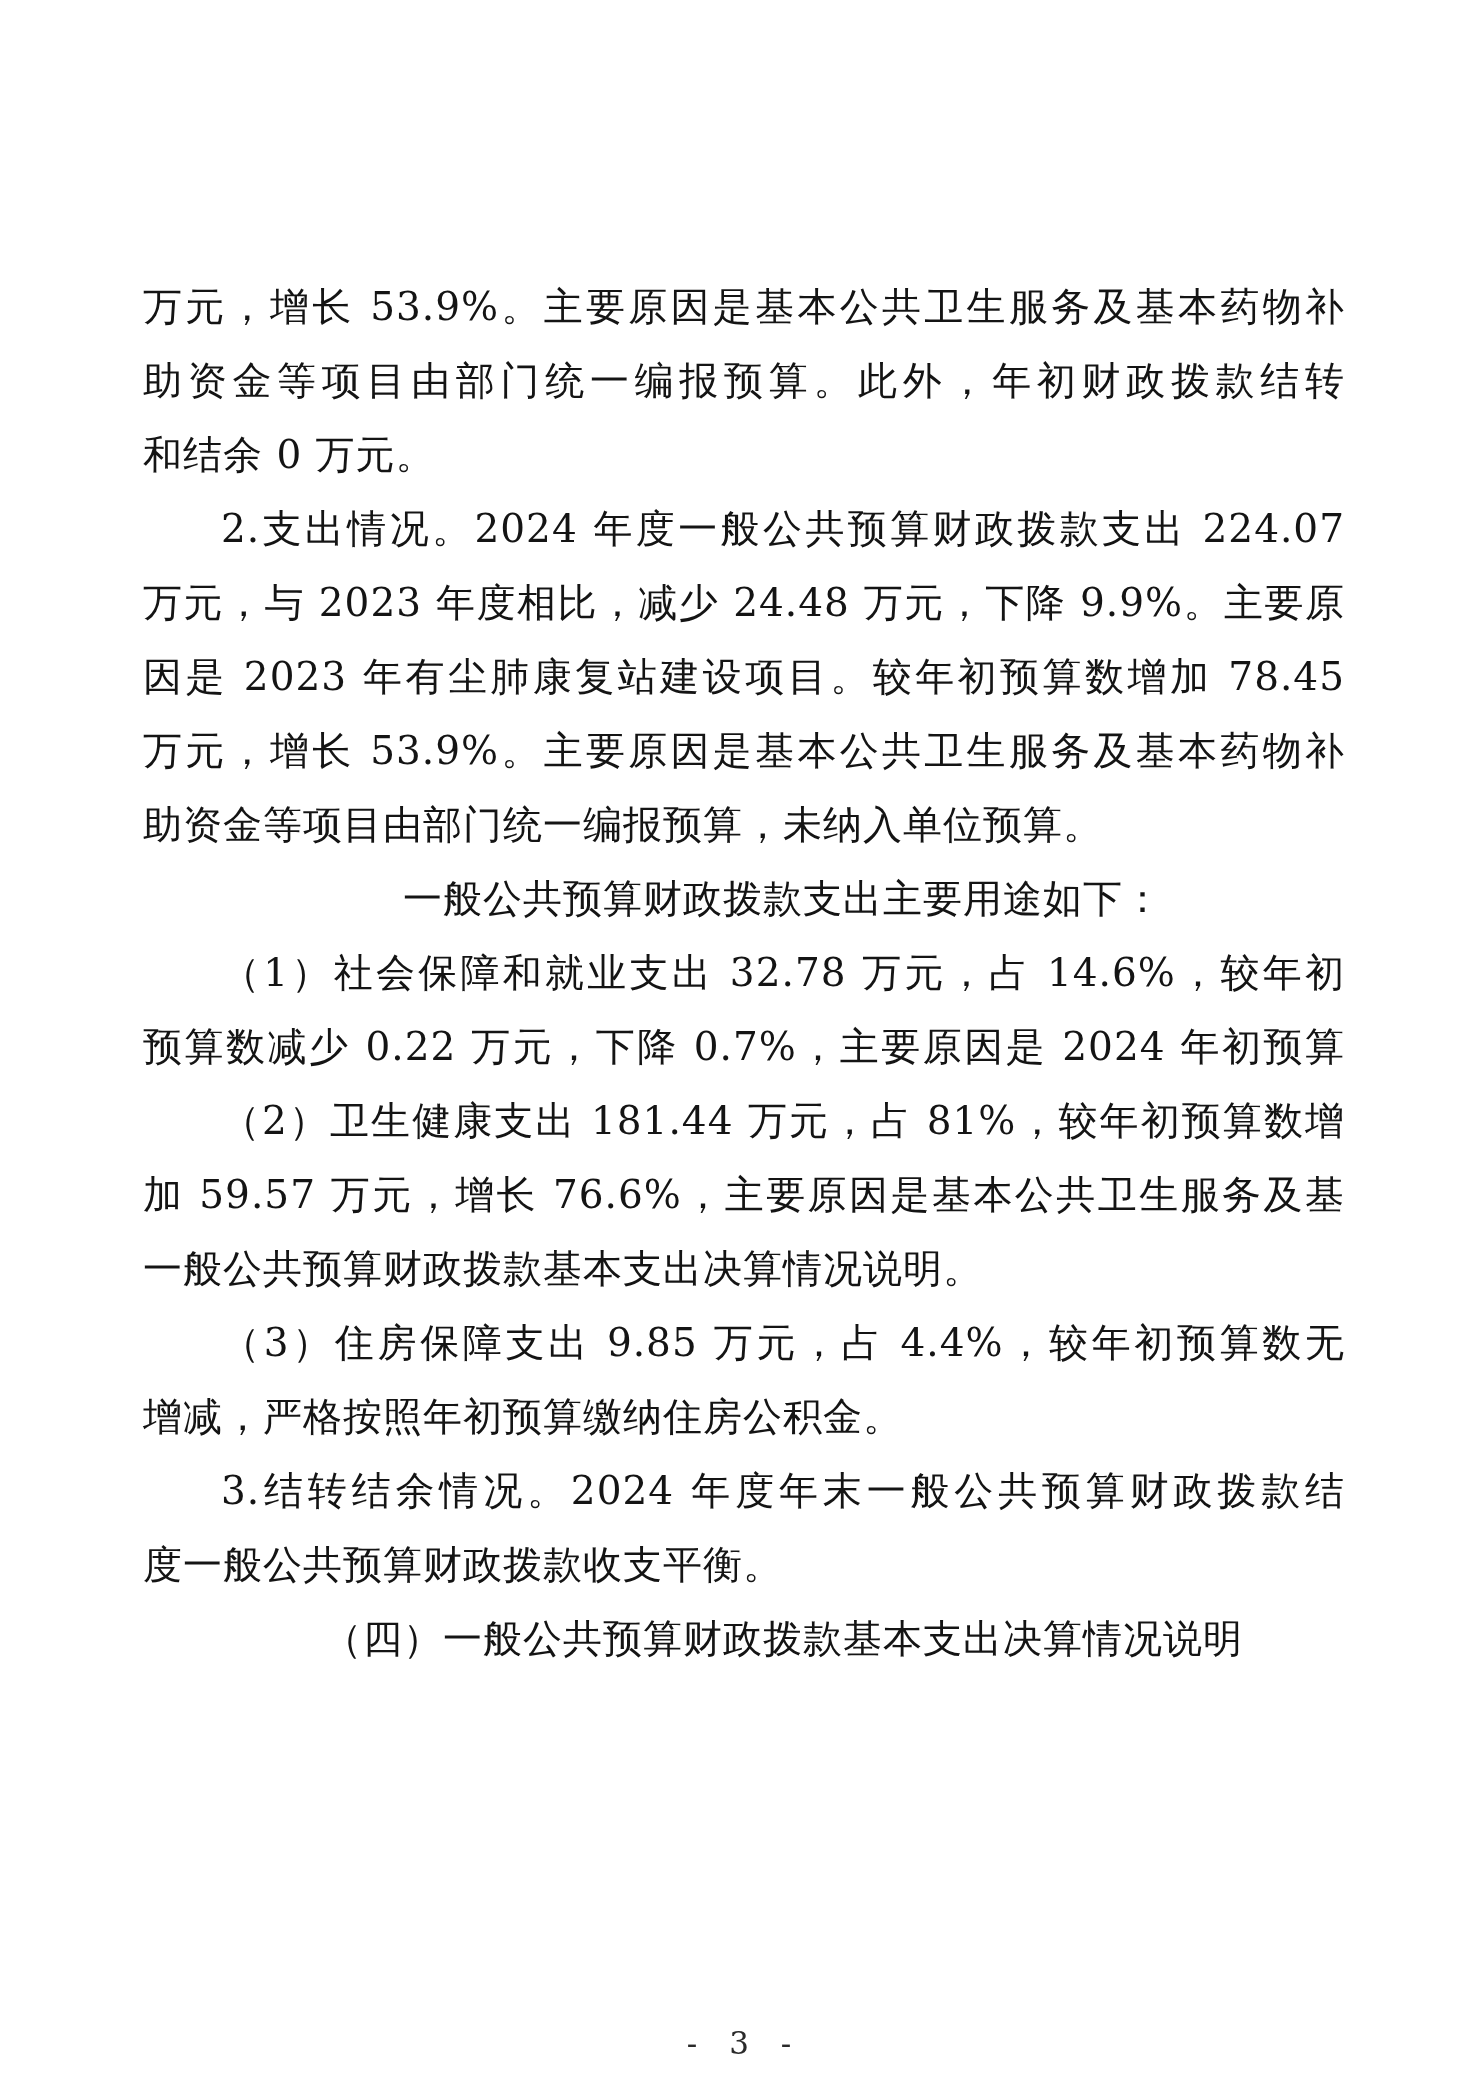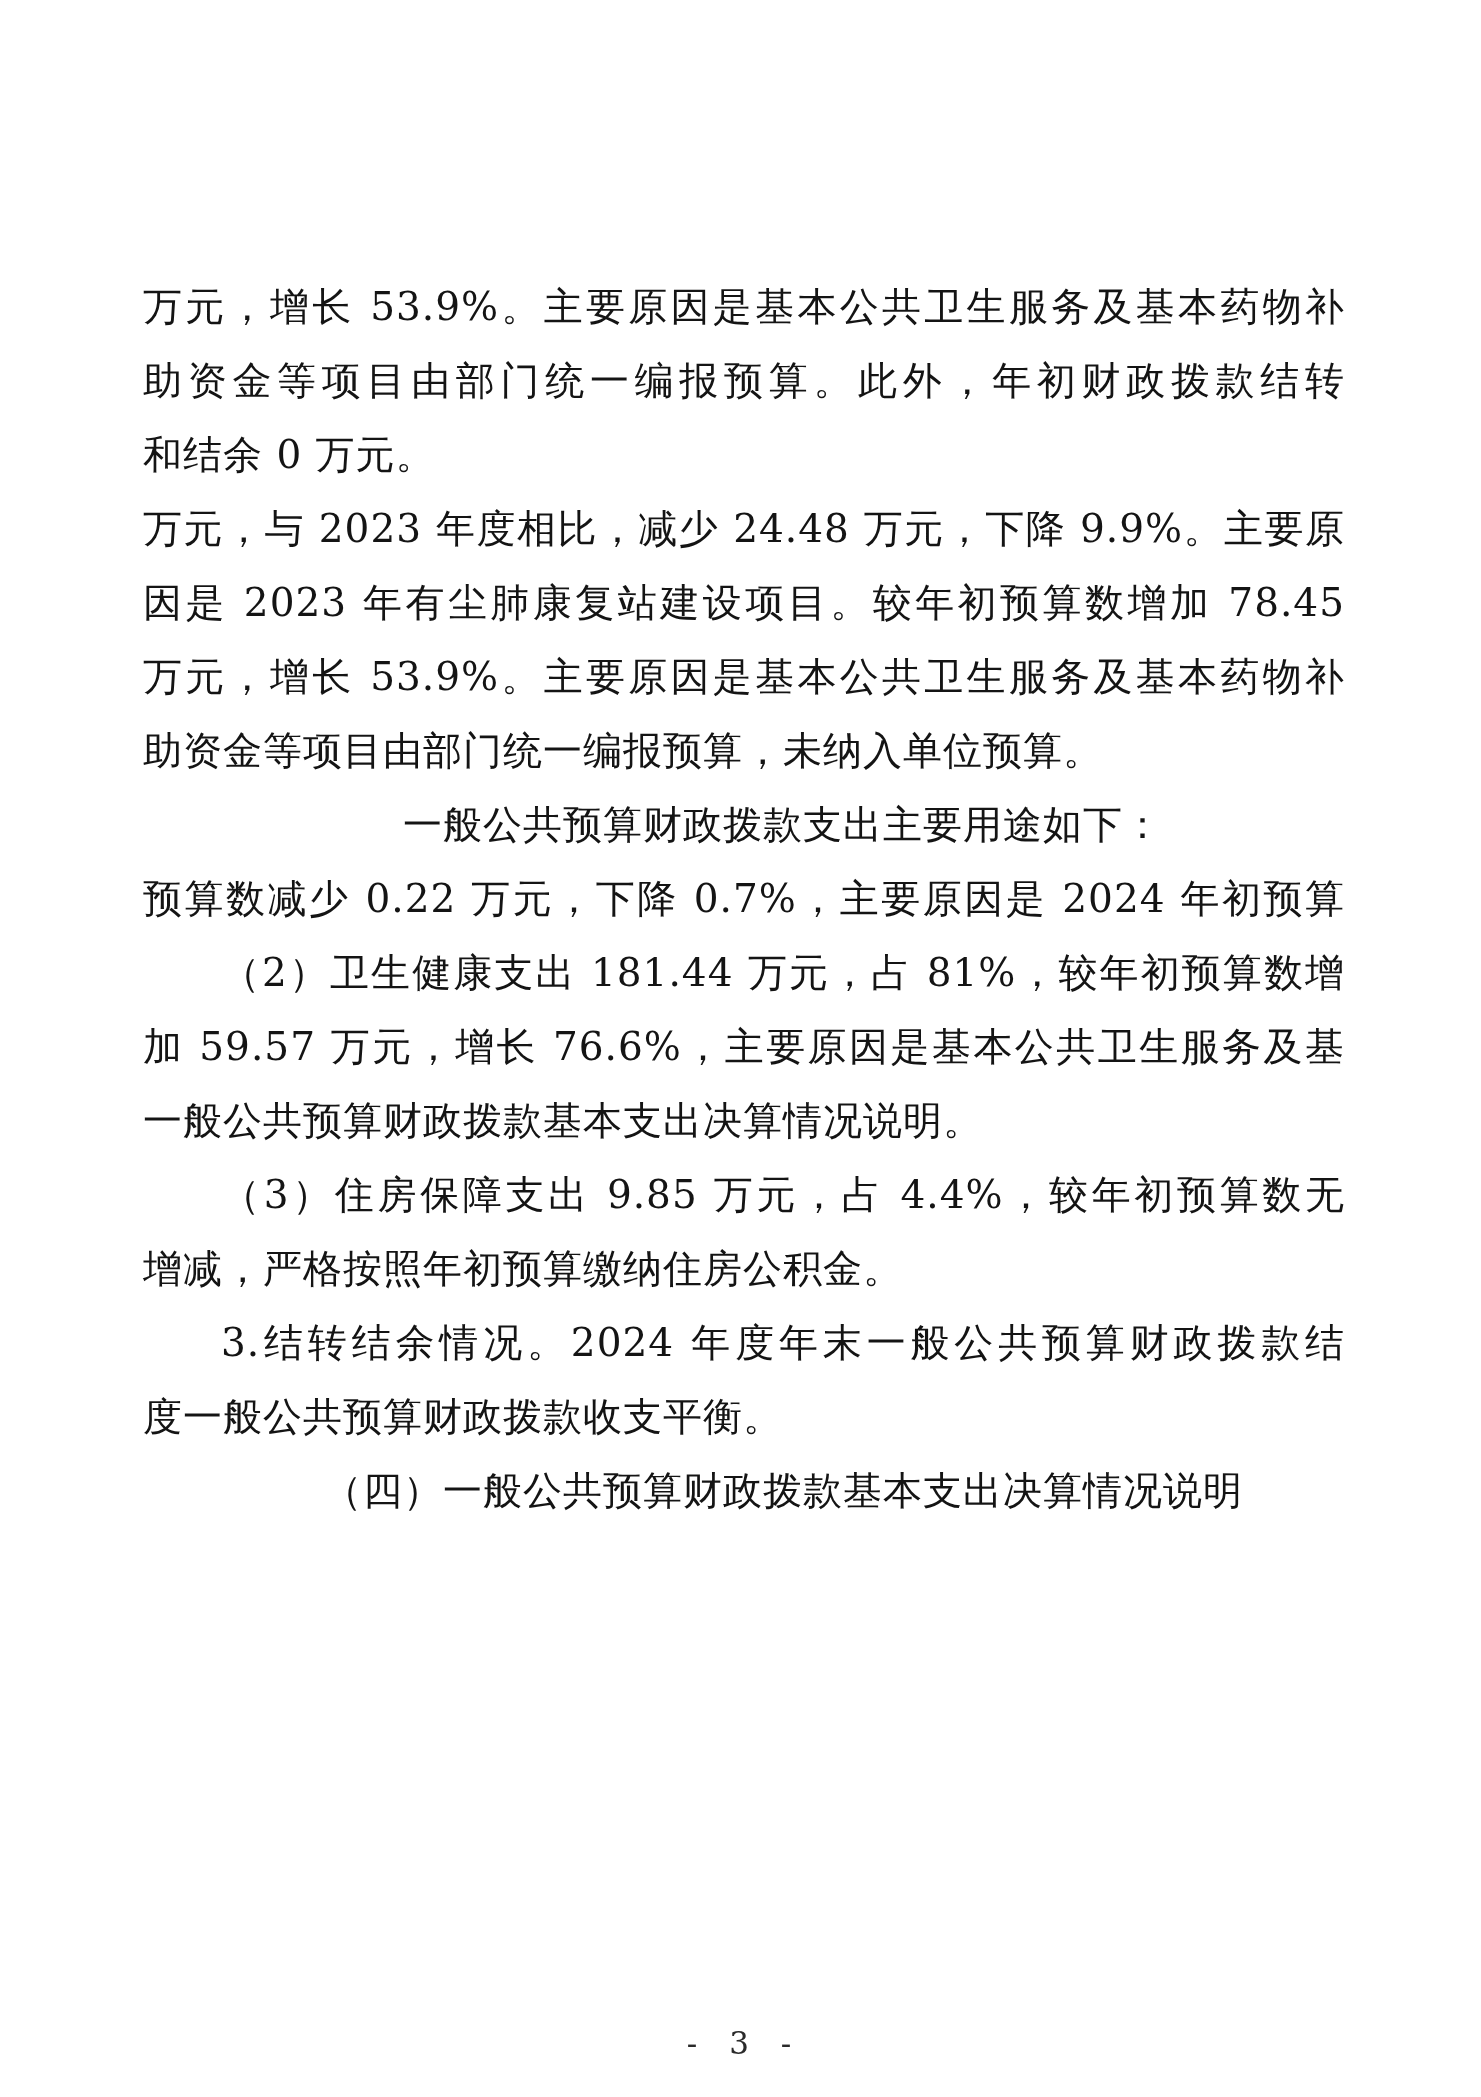--- a/index.html
+++ b/index.html
@@ -53,25 +53,27 @@
   }
 </style>
 </head>
 <body>
 
 <div class="page">
   <div class="content">
     <div class="line fill">万元，增长 53.9%。主要原因是基本公共卫生服务及基本药物补</div>
     <div class="line fill">助资金等项目由部门统一编报预算。此外，年初财政拨款结转</div>
     <div class="line">和结余 0 万元。</div>
+    <div class="line indent fill">2.支出情况。2024 年度一般公共预算财政拨款支出 224.07</div>
     <div class="line fill">万元，与 2023 年度相比，减少 24.48 万元，下降 9.9%。主要原</div>
     <div class="line fill">因是 2023 年有尘肺康复站建设项目。较年初预算数增加 78.45</div>
     <div class="line fill">万元，增长 53.9%。主要原因是基本公共卫生服务及基本药物补</div>
     <div class="line">助资金等项目由部门统一编报预算，未纳入单位预算。</div>
     <div class="line indent">一般公共预算财政拨款支出主要用途如下：</div>
+    <div class="line indent fill">（1）社会保障和就业支出 32.78 万元，占 14.6%，较年初</div>
     <div class="line fill">预算数减少 0.22 万元，下降 0.7%，主要原因是 2024 年初预算</div>
     <div class="line indent fill">（2）卫生健康支出 181.44 万元，占 81%，较年初预算数增</div>
     <div class="line fill">加 59.57 万元，增长 76.6%，主要原因是基本公共卫生服务及基</div>
     <div class="line">一般公共预算财政拨款基本支出决算情况说明。</div>
     <div class="line indent fill">（3）住房保障支出 9.85 万元，占 4.4%，较年初预算数无</div>
     <div class="line">增减，严格按照年初预算缴纳住房公积金。</div>
     <div class="line indent fill">3.结转结余情况。2024 年度年末一般公共预算财政拨款结</div>
     <div class="line">度一般公共预算财政拨款收支平衡。</div>
     <div class="line indent">（四）一般公共预算财政拨款基本支出决算情况说明</div>
   </div>

